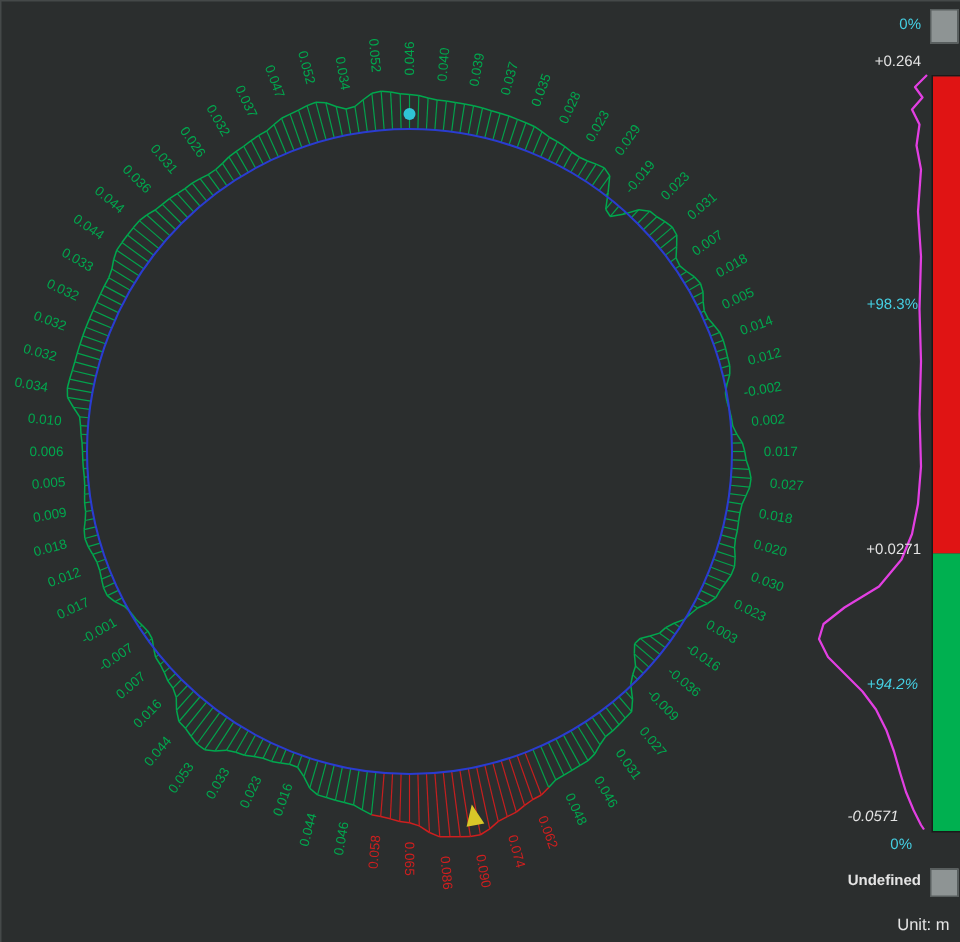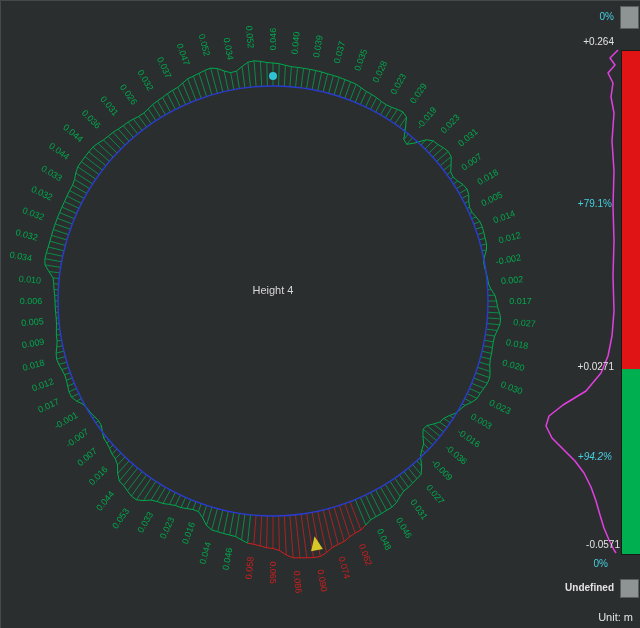--- a/index.html
+++ b/index.html
@@ -601,41 +601,40 @@
       </g>
       <g>
         <polyline points="617,49 609,57 614,64 607,72 612,82 610,96 613,112 611,140 613,170 612,205 613,240 612,275 613,310 611,335 607,355 600,372 585,390 562,404 548,415 545,425 551,437 562,448 574,460 583,472 590,486 595,500 599,514 603,527 608,539 613,549 615,552" fill="none" stroke="#e23fe2" stroke-width="1.5" stroke-linejoin="round"></polyline>
       </g>
       <g>
         <circle cx="272.0" cy="75.0" r="4" fill="#2fc4d4"></circle>
         <polygon points="0,-9 6,5 -6,5" fill="#d8c728" transform="translate(315.1 544.2) rotate(350)"></polygon>
       </g>
     </svg>
 
-  <div class="center-label">Height 4</div>
 
   <div class="legend">
 
     <span class="lbl cyan" style="top: 10px; right: 27px; color: rgb(69, 207, 226);">0%</span>
     <div class="graybox" style="top: 5px; height: 23px; background: rgb(142, 148, 148);"></div>
 
     <span class="lbl white" style="top:35px;right:27px;margin-left:40px;">+0.264</span>
 
     <div class="scalebar">
       <div class="seg" id="seg-red" style="height: 318px; background: rgb(224, 20, 20);"></div>
       <div class="seg" id="seg-green" style="height: 185px; background: rgb(0, 176, 80);"></div>
     </div>
 
-    <span class="lbl cyan" style="top: 197px; right: 29px; color: rgb(69, 207, 226);">+79.1%</span>
+    <span class="lbl cyan" style="top: 197px; right: 29px; color: rgb(69, 207, 226);">+98.3%</span>
 
     <span class="lbl white" style="top:360px;right:27px;">+0.0271</span>
 
     <span class="lbl cyan" style="top: 450px; right: 29px; color: rgb(69, 207, 226); font-style: italic;">+94.2%</span>
 
-    <span class="lbl white" style="top:538px;right:21px;">-0.0571</span>
+    <span class="lbl white" style="top:538px;right:42px;font-style:italic;">-0.0571</span>
 
     <span class="lbl cyan" style="top: 557px; right: 33px; color: rgb(69, 207, 226);">0%</span>
 
     <span class="lbl white" style="top:581px;right:27px;font-weight:bold;">Undefined</span>
     <div class="graybox" style="top: 578px; height: 19px; background: rgb(142, 148, 148);"></div>
 
     <span class="lbl white unit" style="top:610px;right:8px;text-align:center;">Unit: m</span>
   </div>
 
 </div>

